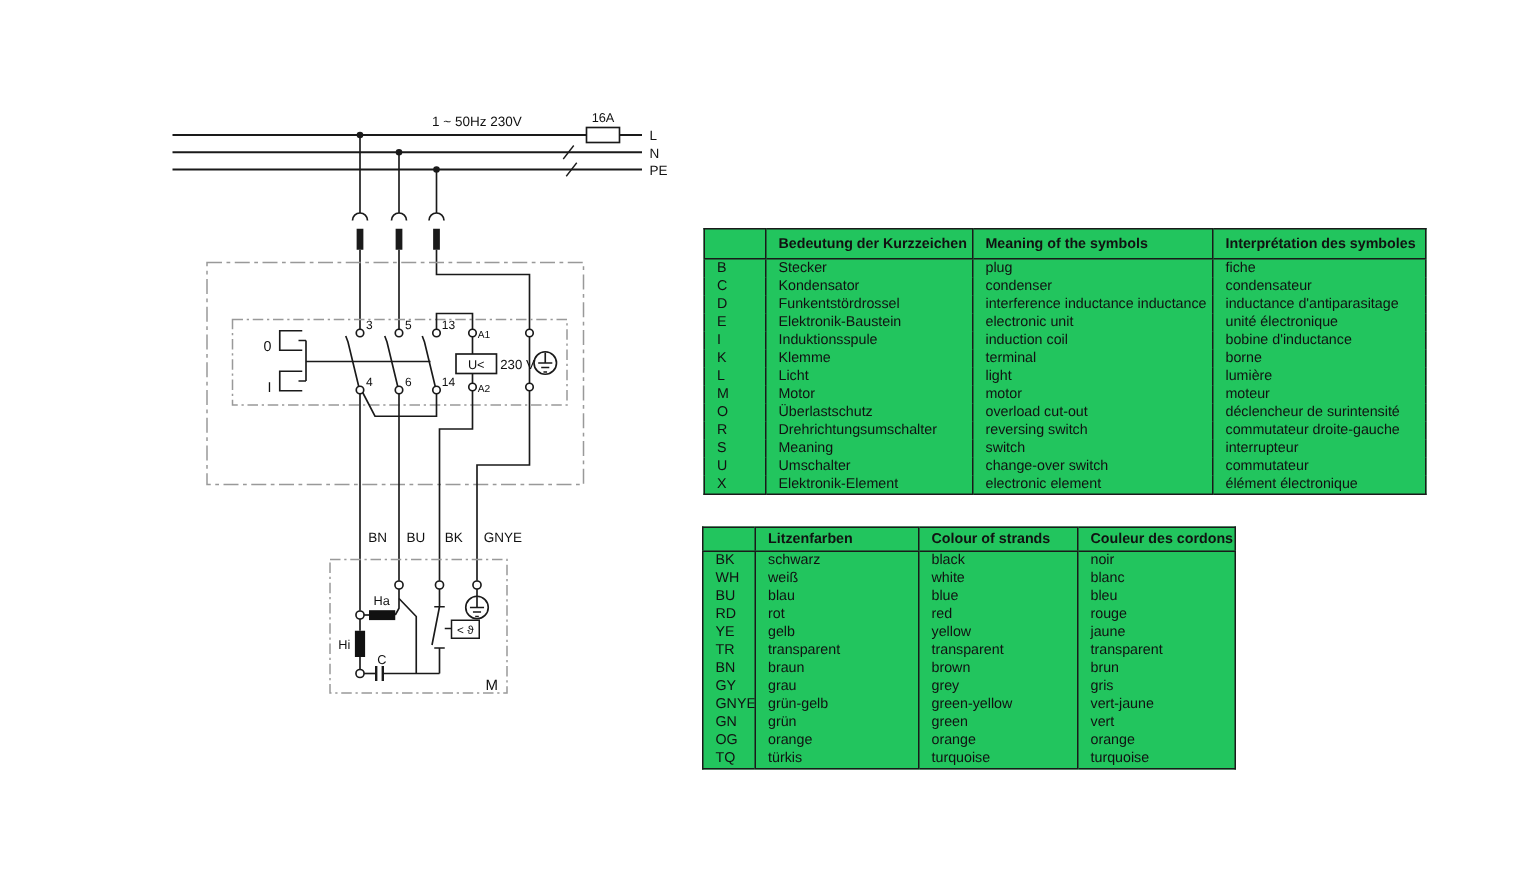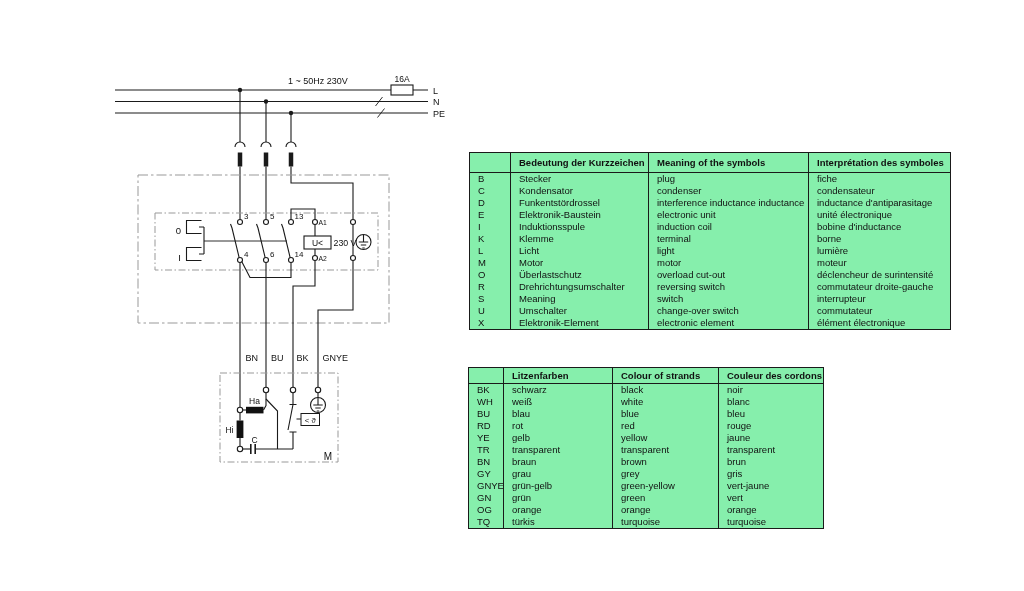--- a/index.html
+++ b/index.html
@@ -2,33 +2,33 @@
 <html><head>
 <meta charset="utf-8">
 <style>
   html,body{margin:0;padding:0;background:#fff;}
   #stage{
     position:relative;width:1024px;height:591px;background:#ffffff;overflow:hidden;
     font-family:"Liberation Sans", sans-serif;color:#111;
   }
   svg{position:absolute;left:0;top:0;}
   svg text{fill:#111;font-family:"Liberation Sans", sans-serif;}
-  table{border-collapse:collapse;table-layout:fixed;position:absolute;background:#86efac;}
+  table{border-collapse:collapse;table-layout:fixed;position:absolute;background:#22c55e;}
   table,th,td{border:0;}
   .dtable{border:1.2px solid #1a1a1a;}
   .dtable th,.dtable td{
     font-size:9.5px;line-height:1;text-align:left;vertical-align:middle;
     padding:0 2px 0 8px;white-space:nowrap;overflow:hidden;color:#111;
   }
   .dtable th{font-weight:bold;border-bottom:1.2px solid #1a1a1a;}
   .dtable th+th,.dtable td+td{border-left:1px solid #1a1a1a;}
   #symbols-table{left:469px;top:152px;width:481px;}
   #symbols-table th{height:19px;}
   #symbols-table td{height:12px;}
-  #colours-table{left:468px;top:367px;width:355px;padding-left:44px;}
+  #colours-table{left:468px;top:351px;width:355px;padding-left:44px;}
   #colours-table th{height:15px;}
   #colours-table td{height:12px;}
 </style>
 </head>
 <body>
 
 <div id="stage">
 
   <svg width="1024" height="591" viewBox="0 0 1024 591">
     <g stroke="#1a1a1a" stroke-width="1.2" fill="none">

